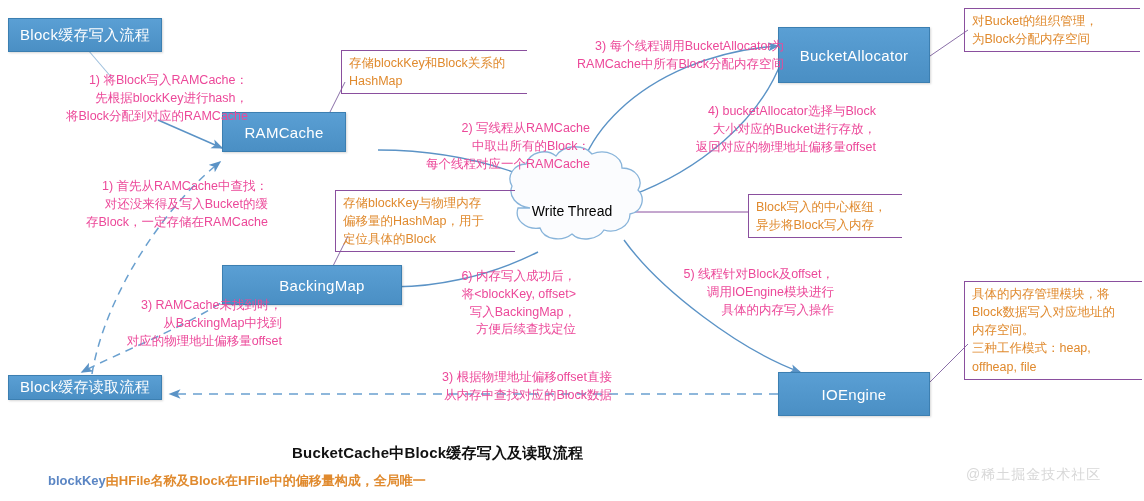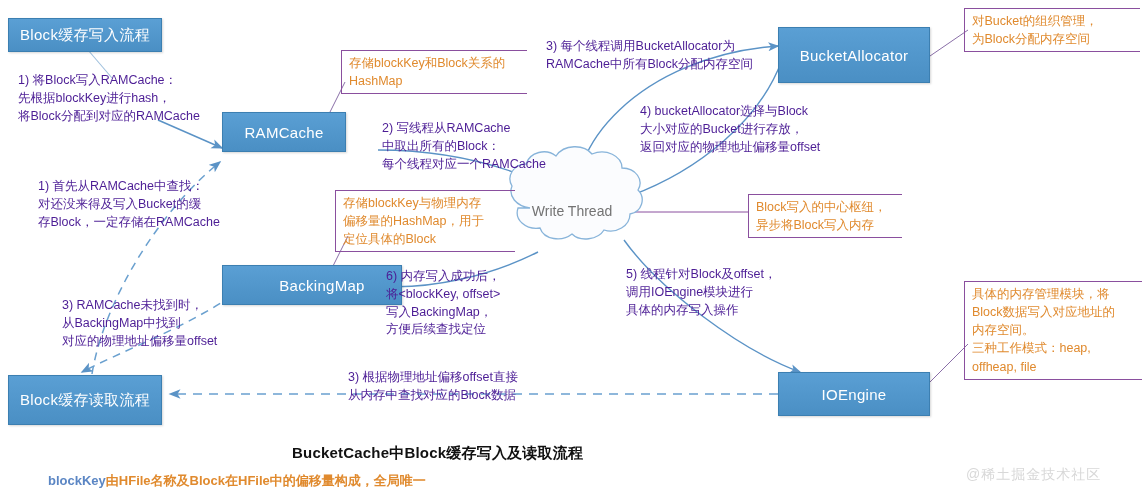--- a/index.html
+++ b/index.html
@@ -34,31 +34,31 @@
     align-items: center;
     justify-content: center;
     font-size: 15px;
     letter-spacing: 0.3px;
     box-shadow: 1px 1px 2px rgba(0,0,0,0.16);
     text-align: center;
     box-sizing: border-box;
   }
   .cloud-label {
     position: absolute;
-    color: #737373;
+    color: #000000;
     font-size: 14px;
     text-align: center;
     width: 120px;
   }
   .ann {
     position: absolute;
-    color: #4c1d95;
+    color: #ec4899;
     font-size: 12.5px;
     line-height: 1.42;
-    text-align: left;
+    text-align: right;
     white-space: pre-line;
   }
   .callout {
     position: absolute;
     color: #e08a2e;
     font-size: 12.5px;
     line-height: 1.45;
     white-space: pre-line;
     border-left: 1.5px solid #8a4f9e;
     border-top: 1.5px solid #8a4f9e;
@@ -166,21 +166,21 @@
   </div>
 
   <div class="node-box" style="left:778px; top:27px; width:152px; height:56px;">
     <span>BucketAllocator</span>
   </div>
 
   <div class="node-box" style="left:778px; top:372px; width:152px; height:44px;justify-content:center;">
     <span>IOEngine</span>
   </div>
 
-  <div class="node-box" style="left:8px; top:375px; width:154px; height:50px;">
+  <div class="node-box" style="left:8px; top:375px; width:154px; height:25px;">
     <span>Block缓存读取流程</span>
   </div>
 
   <div class="cloud-label" style="left:512px; top:203px;">
     <span>Write Thread</span>
   </div>
 
   <div class="ann" style="left:18px; top:72px; width:230px;">1) 将Block写入RAMCache：
 先根据blockKey进行hash，
 将Block分配到对应的RAMCache</div>

